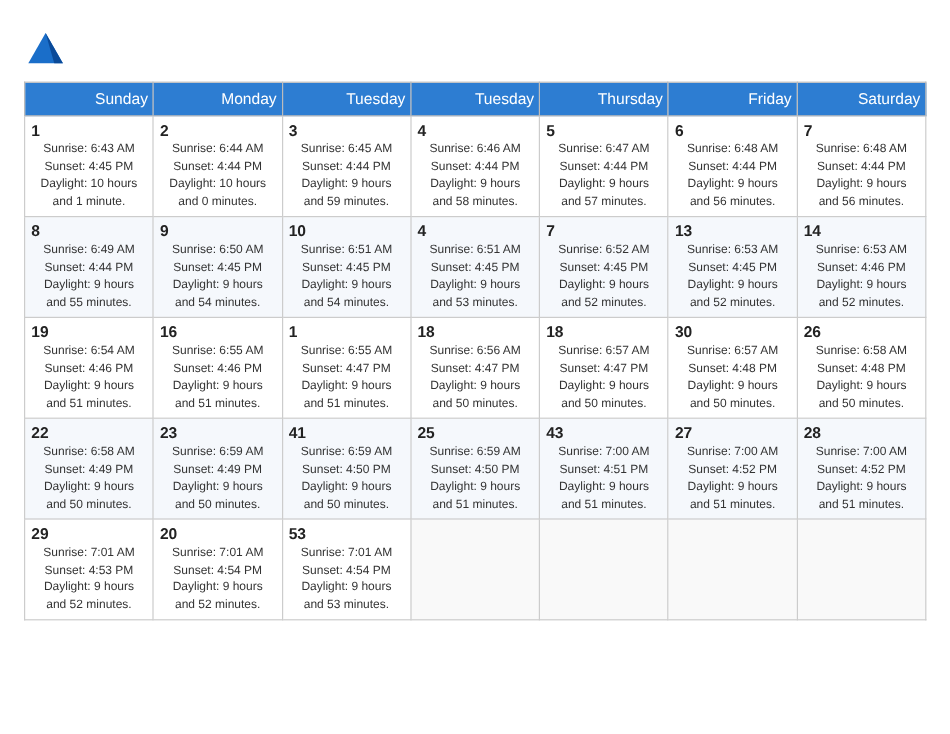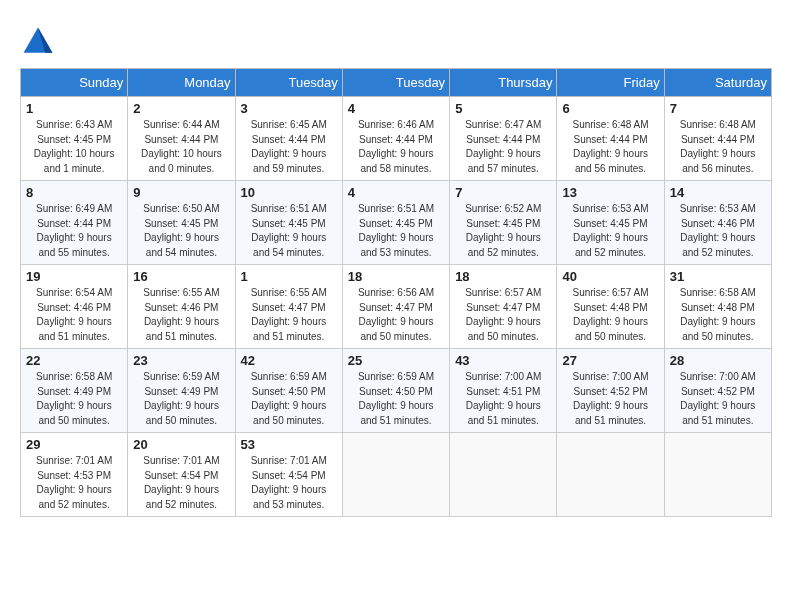--- a/index.html
+++ b/index.html
@@ -202,39 +202,39 @@
         </td>
         <td>
           <span class="day-number">18</span>
           <div class="day-info">Sunrise: 6:56 AM<br>Sunset: 4:47 PM<br>Daylight: 9 hours<br>and 50 minutes.</div>
         </td>
         <td>
           <span class="day-number">18</span>
           <div class="day-info">Sunrise: 6:57 AM<br>Sunset: 4:47 PM<br>Daylight: 9 hours<br>and 50 minutes.</div>
         </td>
         <td>
-          <span class="day-number">40</span>
+          <span class="day-number">30</span>
           <div class="day-info">Sunrise: 6:57 AM<br>Sunset: 4:48 PM<br>Daylight: 9 hours<br>and 50 minutes.</div>
         </td>
         <td>
-          <span class="day-number">31</span>
+          <span class="day-number">26</span>
           <div class="day-info">Sunrise: 6:58 AM<br>Sunset: 4:48 PM<br>Daylight: 9 hours<br>and 50 minutes.</div>
         </td>
       </tr>
       <tr>
         <td>
           <span class="day-number">22</span>
           <div class="day-info">Sunrise: 6:58 AM<br>Sunset: 4:49 PM<br>Daylight: 9 hours<br>and 50 minutes.</div>
         </td>
         <td>
           <span class="day-number">23</span>
           <div class="day-info">Sunrise: 6:59 AM<br>Sunset: 4:49 PM<br>Daylight: 9 hours<br>and 50 minutes.</div>
         </td>
         <td>
-          <span class="day-number">42</span>
+          <span class="day-number">41</span>
           <div class="day-info">Sunrise: 6:59 AM<br>Sunset: 4:50 PM<br>Daylight: 9 hours<br>and 50 minutes.</div>
         </td>
         <td>
           <span class="day-number">25</span>
           <div class="day-info">Sunrise: 6:59 AM<br>Sunset: 4:50 PM<br>Daylight: 9 hours<br>and 51 minutes.</div>
         </td>
         <td>
           <span class="day-number">43</span>
           <div class="day-info">Sunrise: 7:00 AM<br>Sunset: 4:51 PM<br>Daylight: 9 hours<br>and 51 minutes.</div>
         </td>

